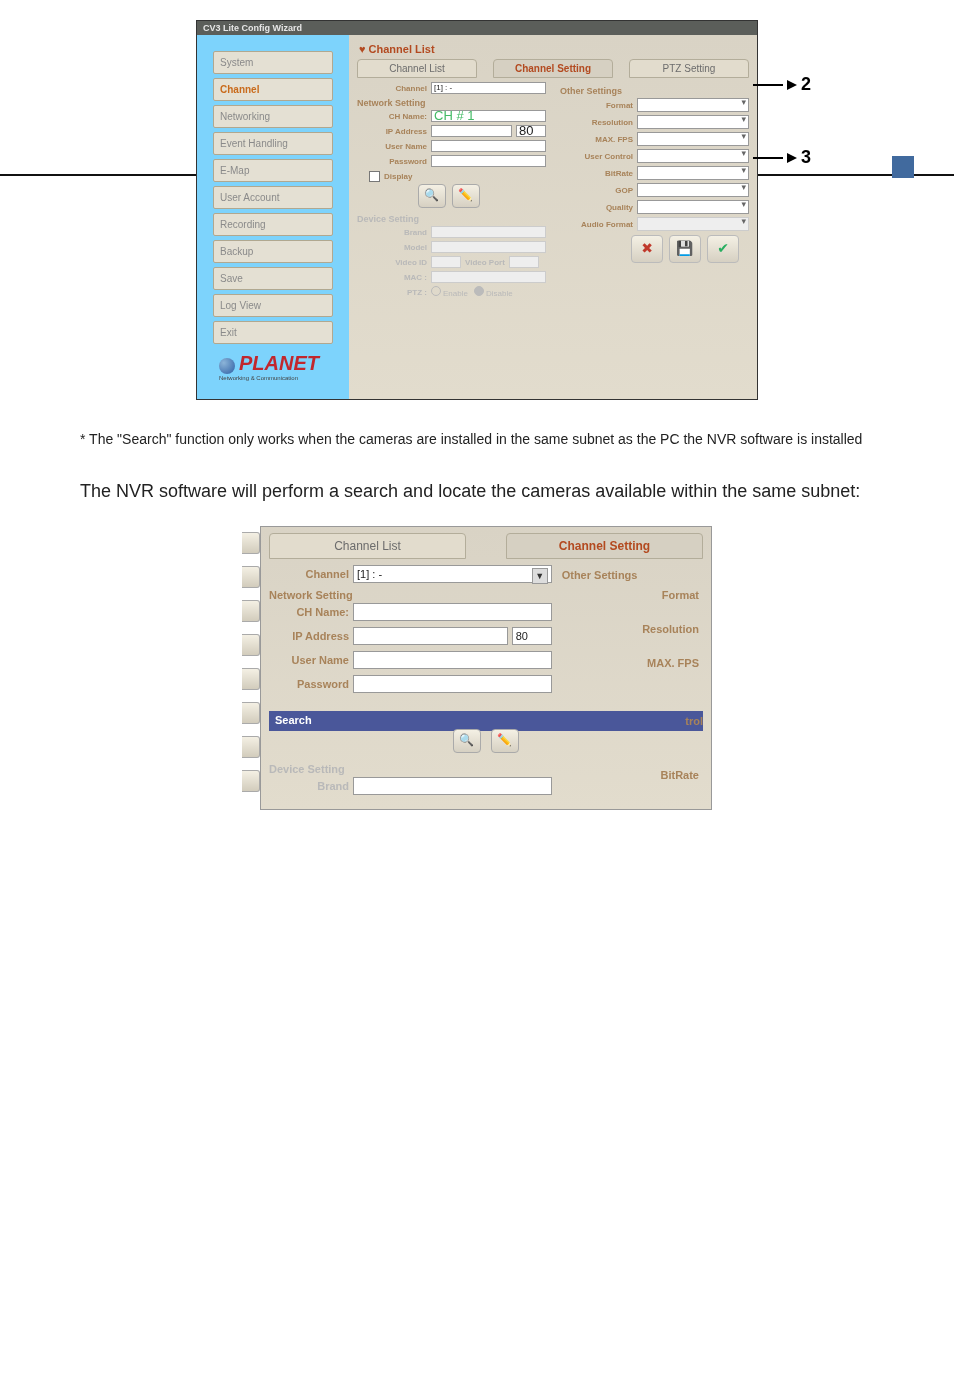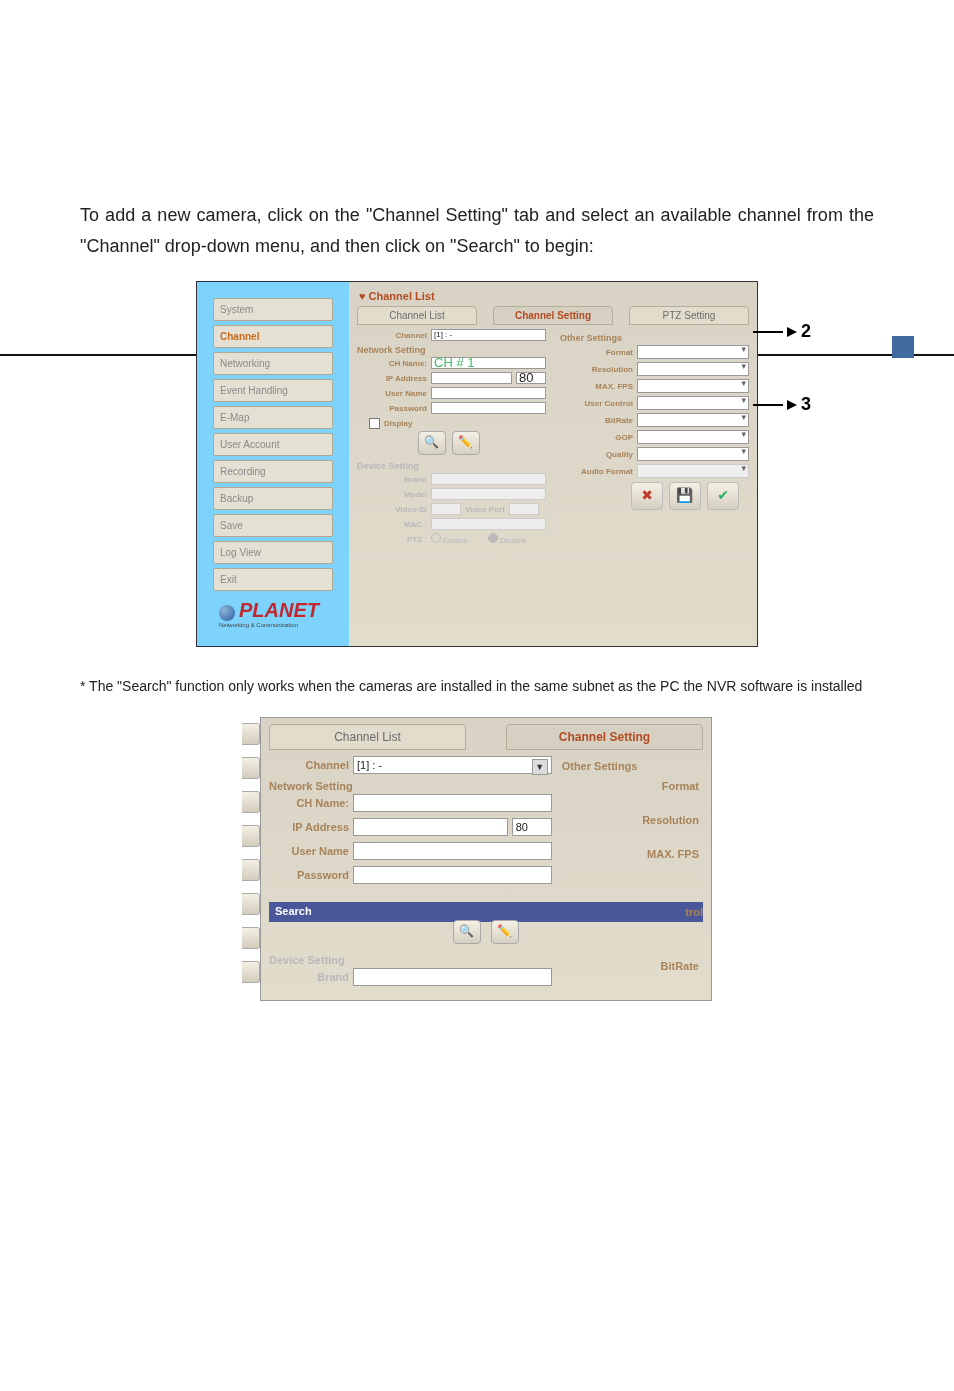--- a/index.html
+++ b/index.html
@@ -415,23 +415,23 @@
     padding-right: 0;
   }
 </style>
 </head>
 <body>
 
 <div class="page">
   <div class="hdr-line"></div>
   <div class="hdr-block"></div>
 
-  <p class="body-text">To add a new camera, click on the "Channel Setting" tab and select an available channel from the "Channel" drop-down menu, and then click on "Search" to begin:</p>
 
   <div class="wizard">
+    <div class="wiz-title">CV3 Lite Config Wizard</div>
     <div class="wiz-inner">
       <div class="sidebar">
         <span class="sidebar-item">System</span>
         <span class="sidebar-item orange">Channel</span>
         <span class="sidebar-item">Networking</span>
         <span class="sidebar-item">Event Handling</span>
         <span class="sidebar-item">E-Map</span>
         <span class="sidebar-item">User Account</span>
         <span class="sidebar-item">Recording</span>
         <span class="sidebar-item">Backup</span>
@@ -502,21 +502,21 @@
                 <span class="inp" style="flex:none;width:30px"></span>
                 <span class="lbl" style="width:auto;margin-left:4px">Video Port</span>
                 <span class="inp" style="flex:none;width:30px"></span>
               </div>
               <div class="row">
                 <span class="lbl">MAC :</span>
                 <span class="inp"></span>
               </div>
               <div class="row">
                 <span class="lbl">PTZ :</span>
-                <span style="font-size:8px;color:#bbb;margin-right:20px"><span style="display:inline-block;width:8px;height:8px;border:1px solid #bbb;border-radius:50%;margin-right:2px"></span><span>Enable</span></span>
+                <span style="font-size:8px;color:#bbb;margin-right:6px"><span style="display:inline-block;width:8px;height:8px;border:1px solid #bbb;border-radius:50%;margin-right:2px"></span><span>Enable</span></span>
                 <span style="font-size:8px;color:#bbb"><span style="display:inline-block;width:8px;height:8px;border:1px solid #bbb;border-radius:50%;background:#bbb;margin-right:2px"></span><span>Disable</span></span>
               </div>
             </div>
           </div>
 
           <div class="col" style="position:relative">
             <div class="callout" style="top:-8px;">
               <div class="line"></div>
                 <div class="arrow"></div>
                 <span>2</span>
@@ -566,20 +566,21 @@
               <span class="btn-sq green">✔</span>
             </div>
           </div>
         </div>
       </div>
     </div>
   </div>
 
   <p class="note">* The "Search" function only works when the cameras are installed in the same subnet as the PC the NVR software is installed</p>
 
+  <p class="body-text2">The NVR software will perform a search and locate the cameras available within the same subnet:</p>
 
   <div class="fig2">
     <div class="fig2-left">
       <div class="stub"></div>
         <div class="stub"></div>
         <div class="stub"></div>
         <div class="stub"></div>
       <div class="stub"></div>
         <div class="stub"></div>
         <div class="stub"></div>

